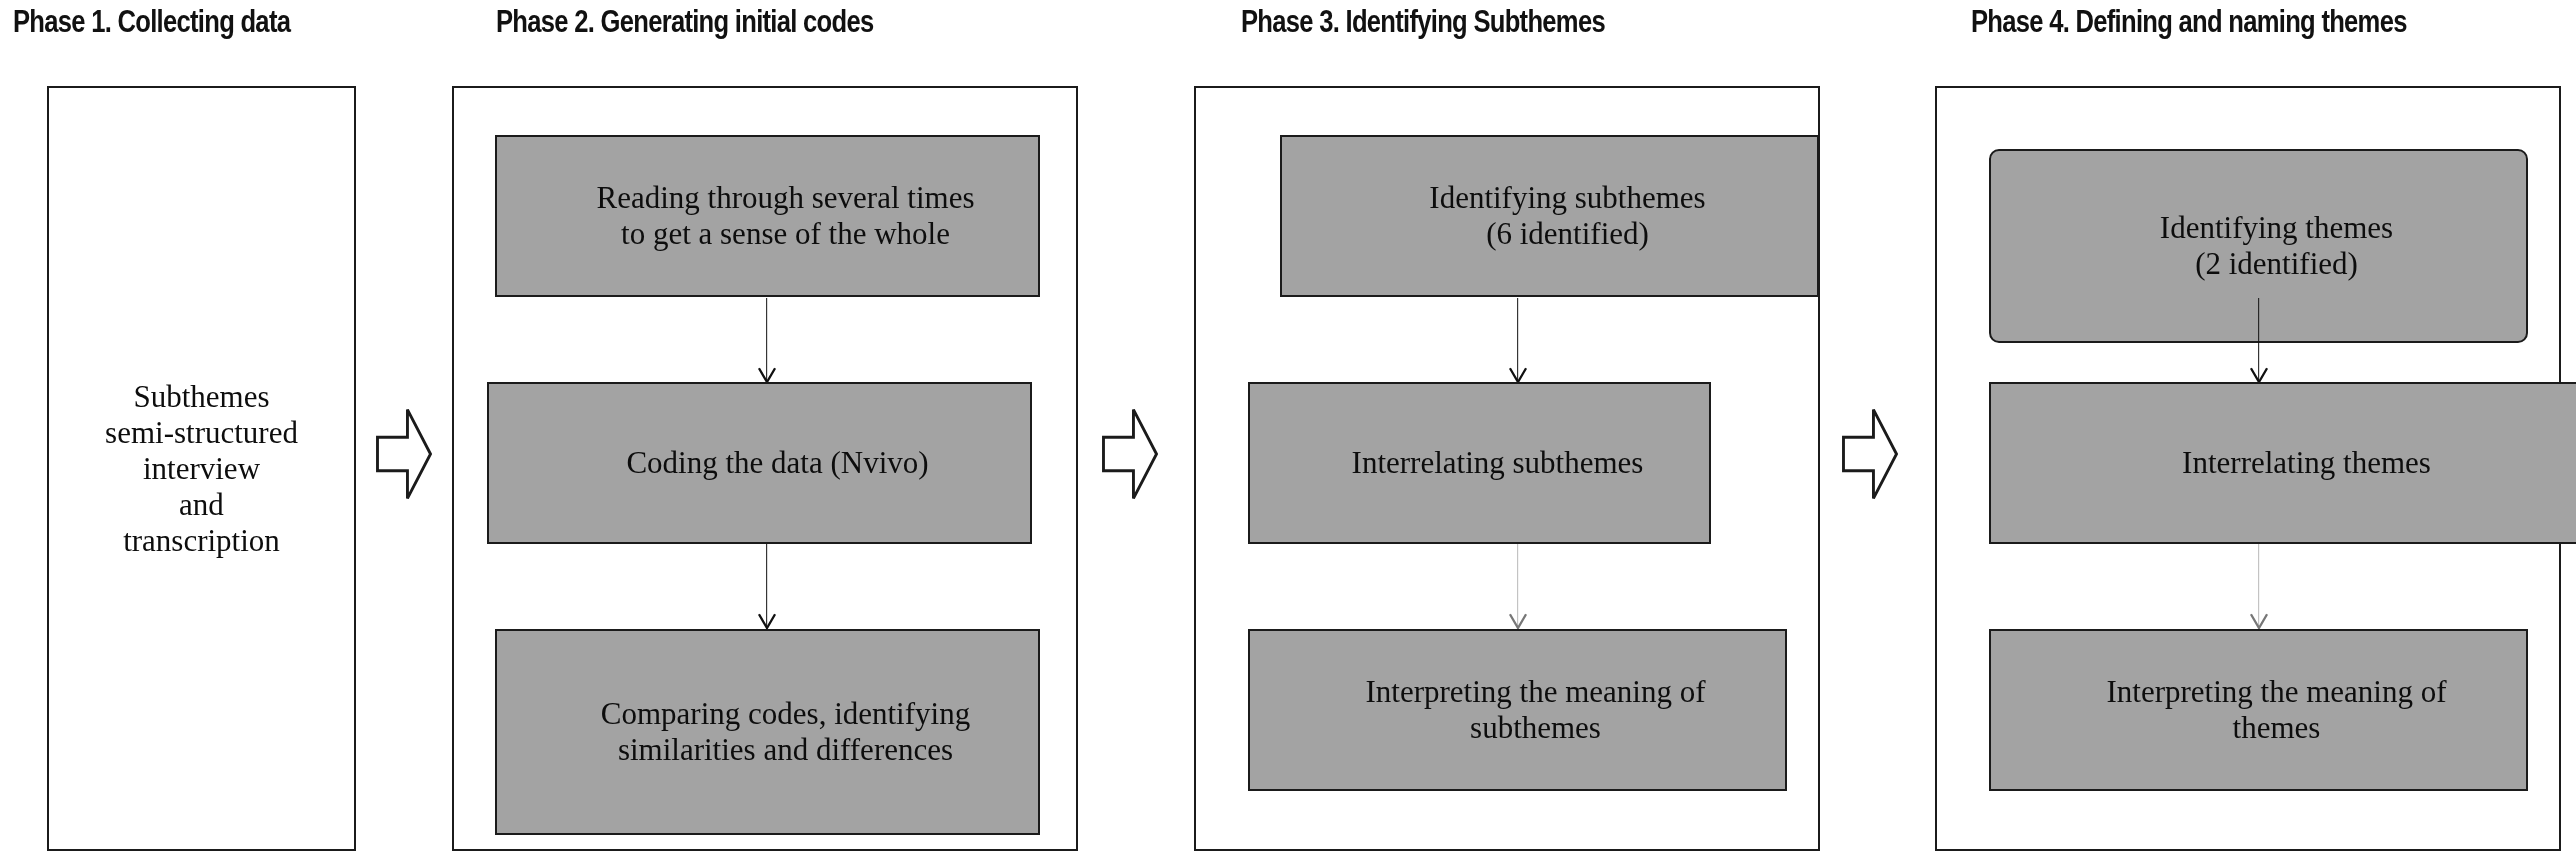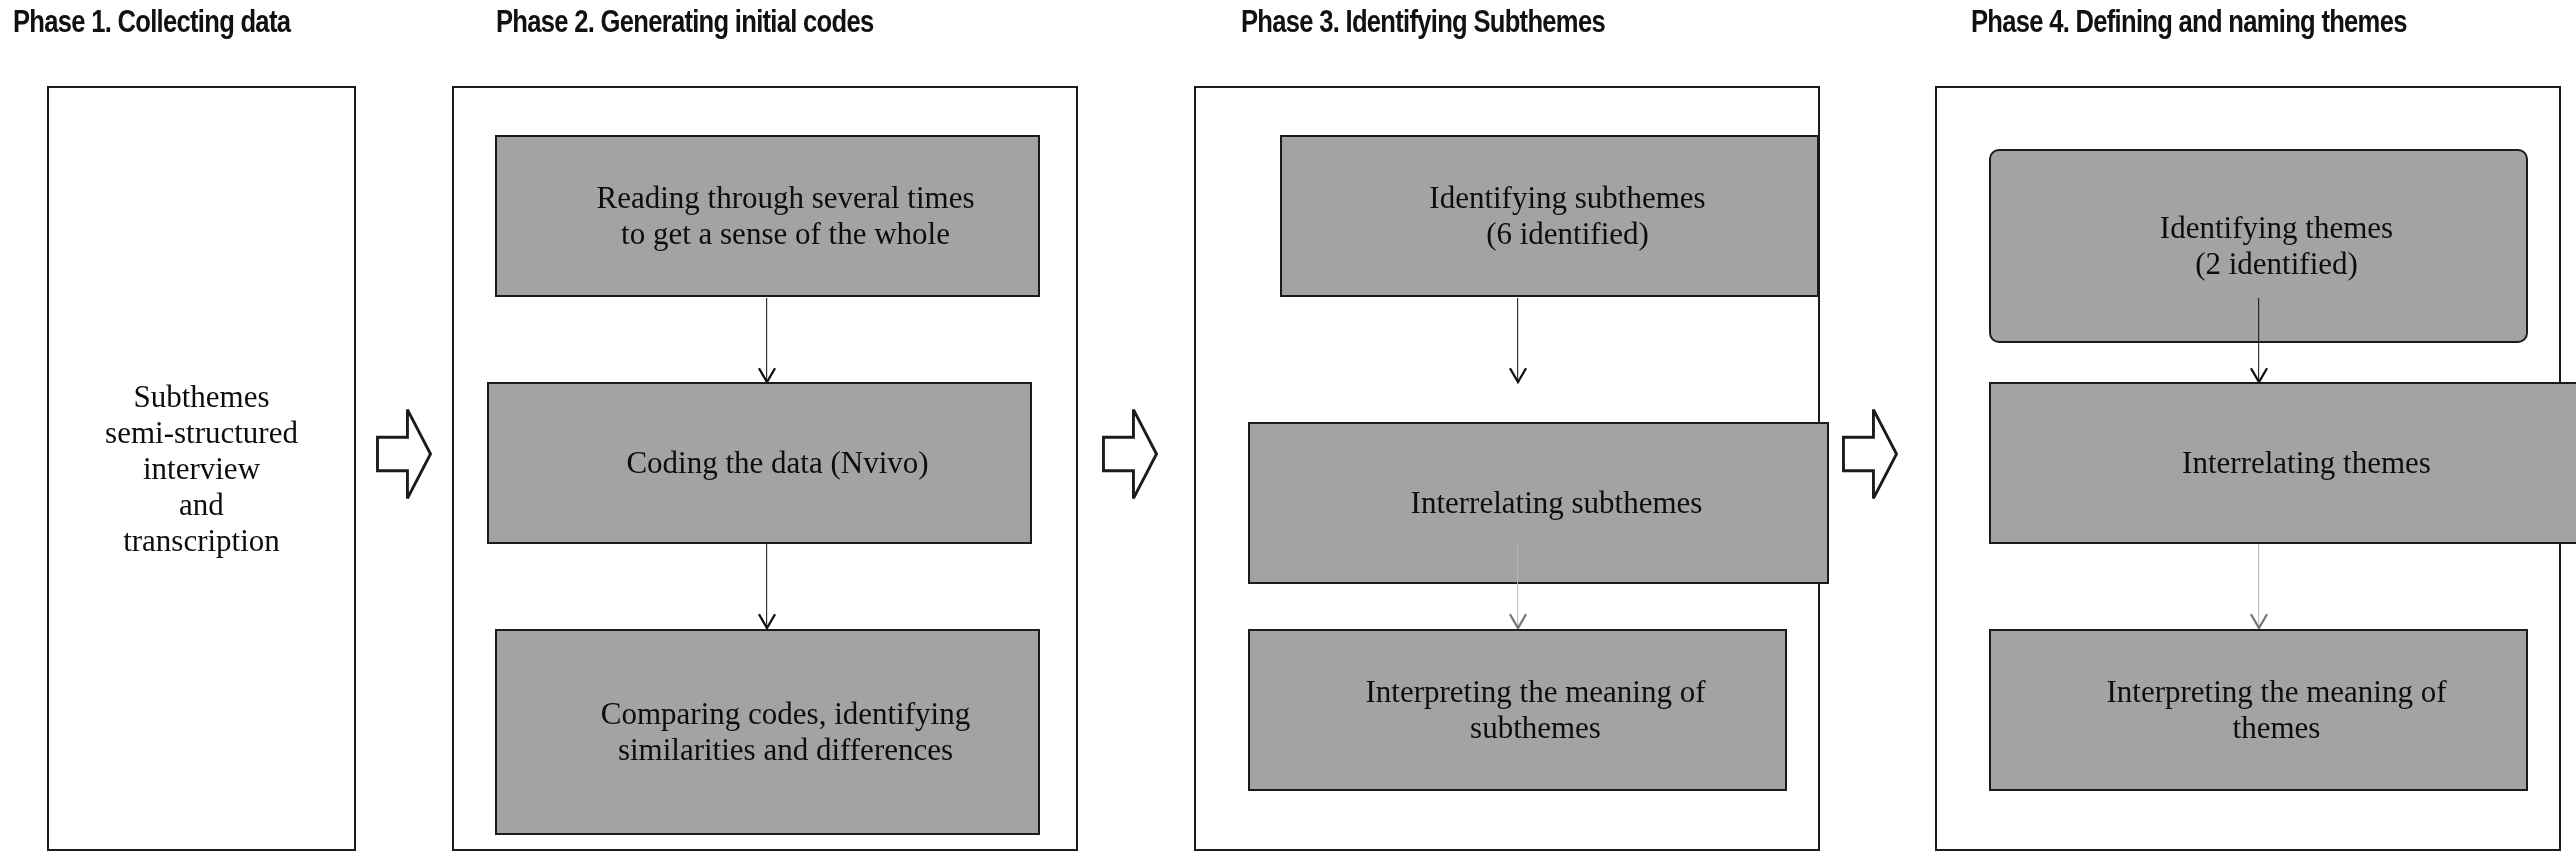--- a/index.html
+++ b/index.html
@@ -145,21 +145,21 @@
 (6 identified)</div>
     </div>
 
     <div class="vconn" style="left:281px;top:210px;width:81px;height:85px;">
       <div class="shaft"></div>
       <svg class="head" width="23" height="17.4" viewBox="0 0 40 30">
         <polyline points="6,2 20,26 34,2" fill="none" stroke="#111" stroke-width="4"></polyline>
       </svg>
     </div>
 
-    <div class="step-box" style="left:52px;top:294px;width:581px;height:162px;margin-top:40px;">
+    <div class="step-box" style="left:52px;top:294px;width:463px;height:162px;">
       <div class="step-text">Interrelating subthemes</div>
     </div>
 
     <div class="vconn" style="left:281px;top:456px;width:81px;height:85px;">
       <div class="shaft" style="background:#b9b9b9;"></div>
       <svg class="head" width="23" height="17.4" viewBox="0 0 40 30">
         <polyline points="6,2 20,26 34,2" fill="none" stroke="#777" stroke-width="4"></polyline>
       </svg>
     </div>
 

